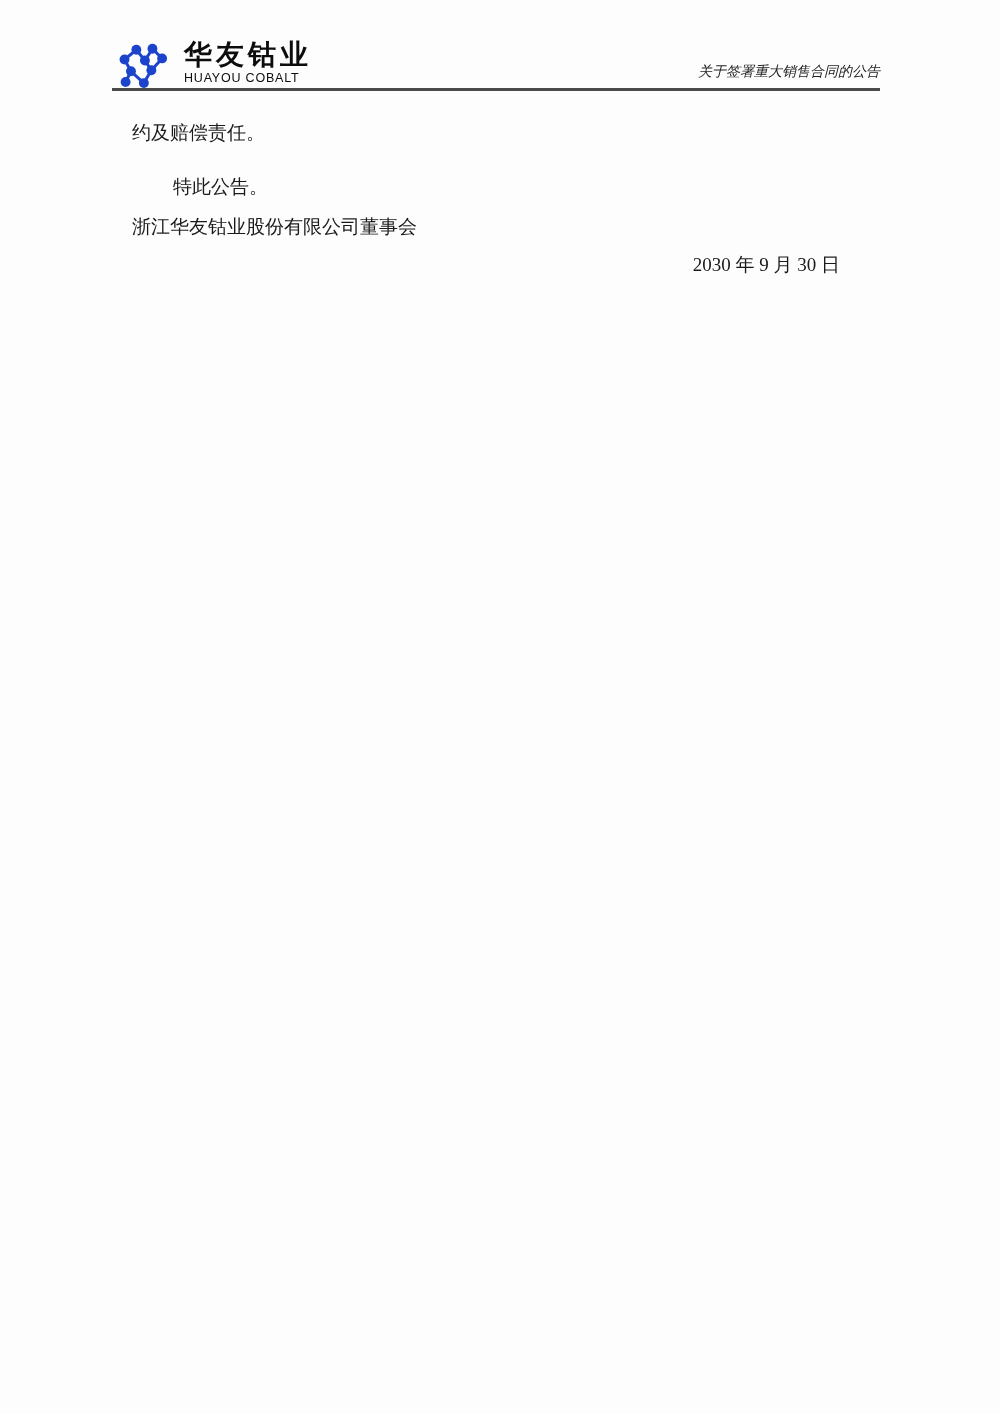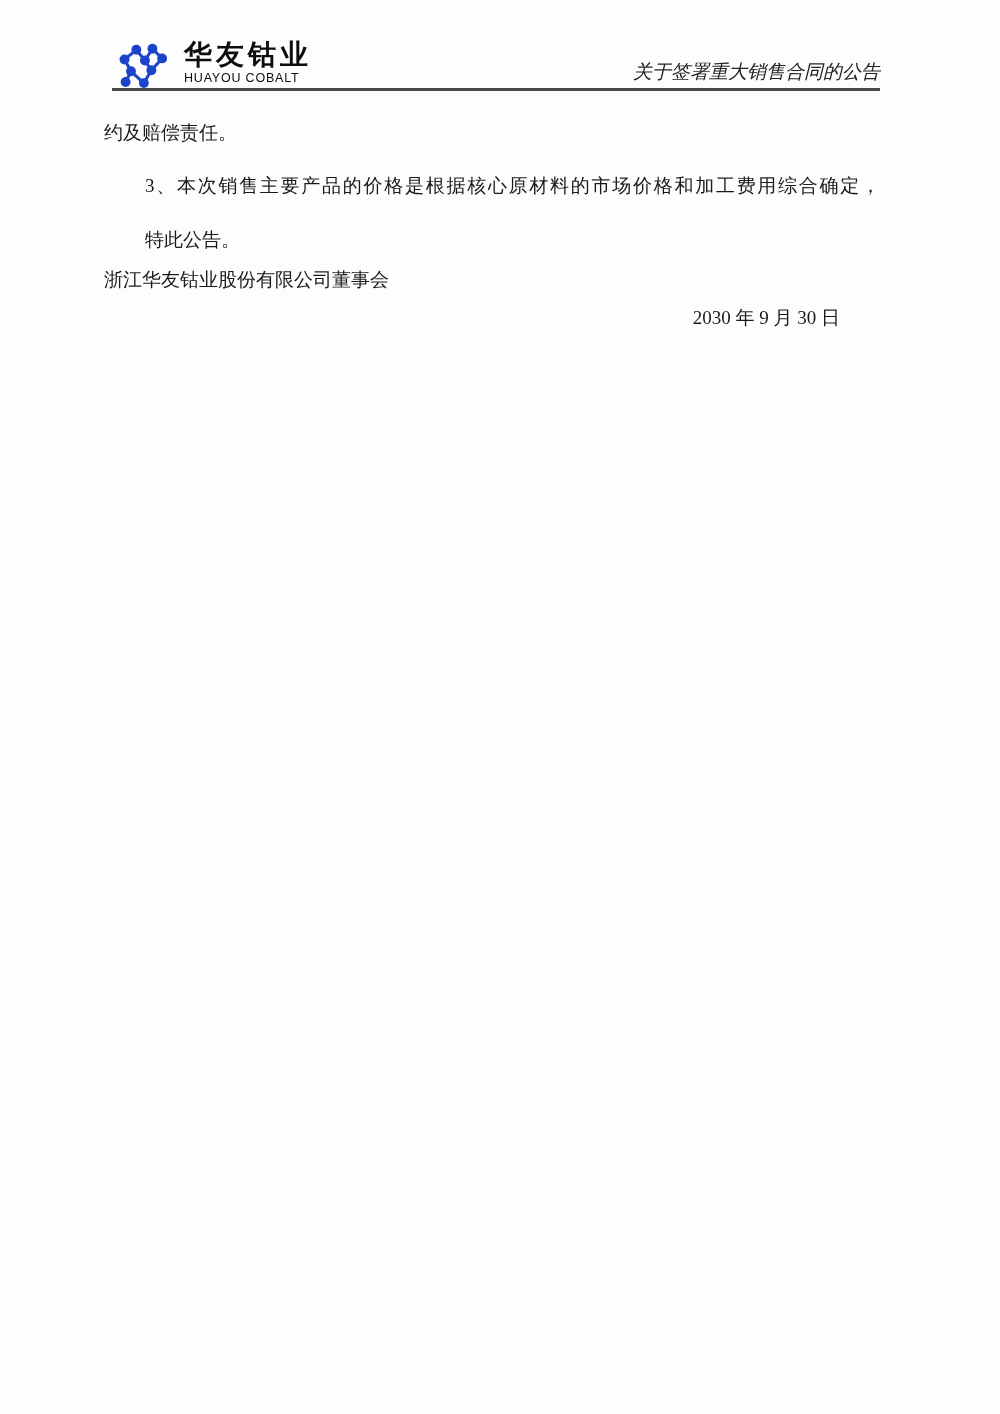--- a/index.html
+++ b/index.html
@@ -43,37 +43,37 @@
     letter-spacing: 0.8px;
     color: #0d0d0d;
     margin-top: 1px;
     white-space: nowrap;
   }
   .doc-title {
     position: absolute;
     right: 120px;
     top: 60px;
     font-style: italic;
-    font-size: 19px;
+    font-size: 14px;
     line-height: 24px;
     color: #222222;
     white-space: nowrap;
   }
   .header-rule {
     position: absolute;
     left: 112px;
     right: 120px;
     top: 88px;
     height: 2.5px;
     background: #4a4a4a;
   }
   
   .doc-body {
     position: absolute;
-    left: 104px;
+    left: 132px;
     right: 120px;
     top: 114px;
   }
   .line {
     font-size: 19px;
     line-height: 38px;
     color: #1a1a1a;
   }
   .indent { text-indent: 41px; }
   .justified { text-align: justify; text-align-last: justify; }
@@ -120,19 +120,18 @@
         <span class="brand-cn">华友钴业</span>
         <span class="brand-en">HUAYOU COBALT</span>
       </span>
     </div>
     <div class="doc-title">关于签署重大销售合同的公告</div>
     <div class="header-rule"></div>
   </header>
 
   <main class="doc-body">
     <p class="line">约及赔偿责任。</p>
-    <p class="line indent justified gap-before">3、本次销售主要产品的价格是根据核心原材料的市场价格和加工费用综合确定，</p>
     <p class="line indent closing">特此公告。</p>
     <p class="line signature">浙江华友钴业股份有限公司董事会</p>
     <p class="line date">2030 年 9 月 30 日</p>
   </main>
 
 </div>
 
 </body></html>

